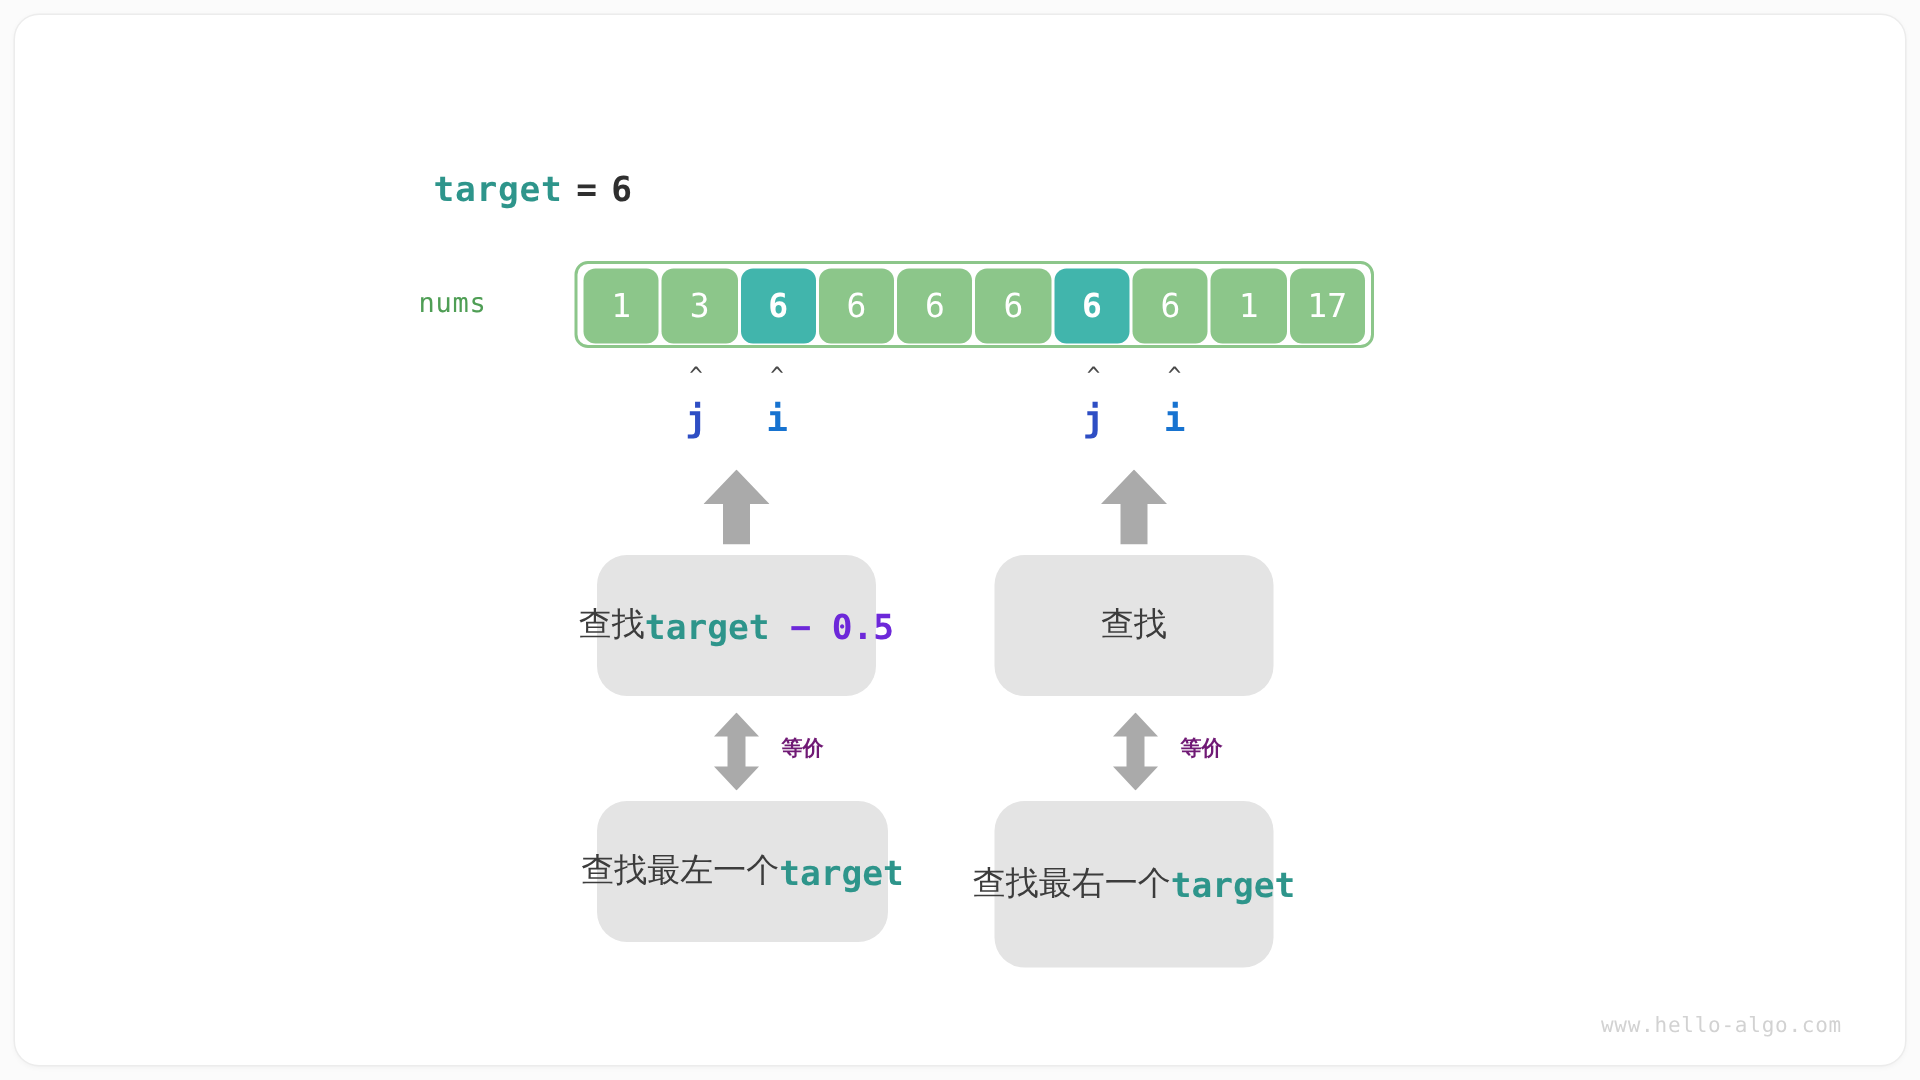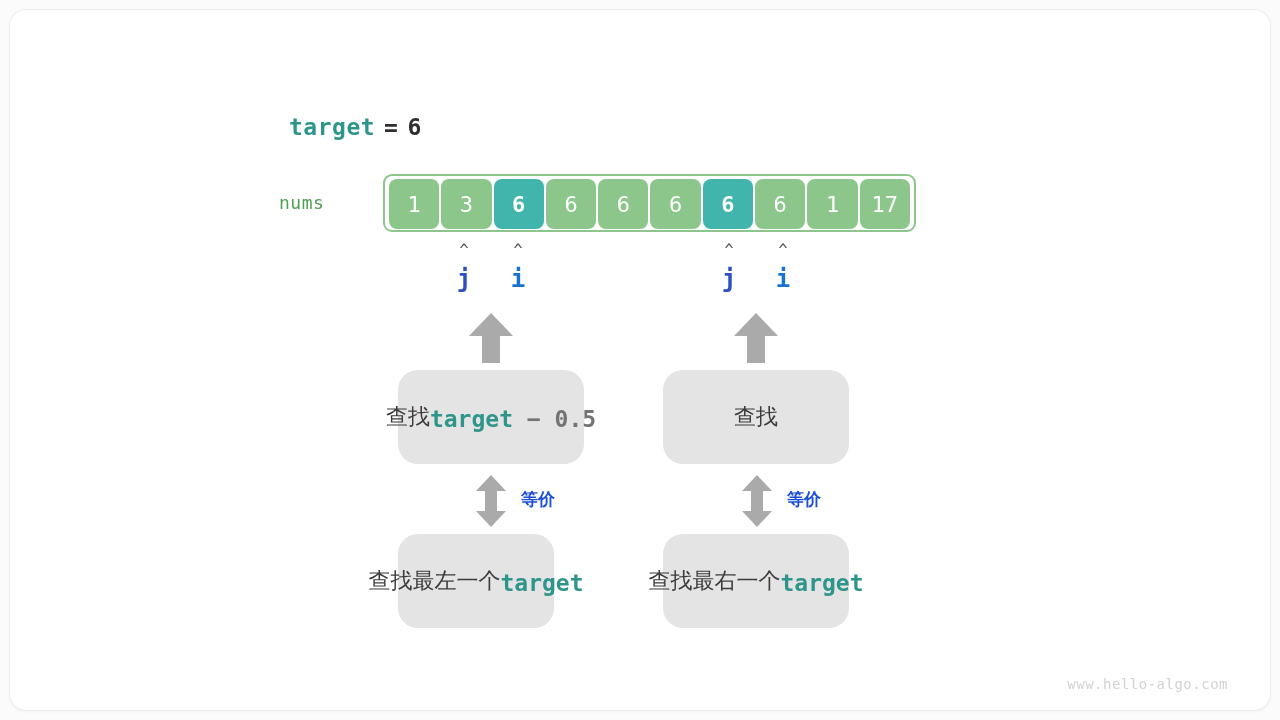--- a/index.html
+++ b/index.html
@@ -119,23 +119,23 @@
 
   
   .up-arrow { width: 44px; height: 50px; }
 
   
   .dbl-arrow { width: 30px; height: 52px; }
 
   
   .eq-label {
     font-family: "DejaVu Sans", sans-serif;
-    font-size: 17px;
-    font-weight: bold;
-    color: #1d4ed8;
+    font-size: 14px;
+    font-weight: bold;
+    color: #701a75;
     line-height: 24px;
     white-space: nowrap;
   }
 
   
   .gbox {
     background: #e4e4e4;
     border-radius: 20px;
     display: flex;
     flex-direction: row;
@@ -151,21 +151,21 @@
     white-space: nowrap;
   }
   .gbox-code {
     font-family: "DejaVu Sans Mono", monospace;
     font-size: 23px;
     font-weight: bold;
     line-height: 32px;
     white-space: nowrap;
     margin-top: 3px;
   }
-  .op-dark { color: #737373; }
+  .op-dark { color: #6d28d9; }
 
   
   #watermark {
     right: 52px;
     bottom: 28px;
     font-family: "DejaVu Sans Mono", monospace;
     font-size: 14px;
     color: #d2d2d2;
     letter-spacing: 0.5px;
     white-space: nowrap;
@@ -229,24 +229,24 @@
   <svg class="abs dbl-arrow" style="left:476px; top:475px;" viewBox="0 0 30 52">
     <polygon points="15,0 30,16 21,16 21,36 30,36 15,52 0,36 9,36 9,16 0,16" fill="#aaaaaa"></polygon>
   </svg>
   <div class="abs eq-label" style="left:521px; top:487px;">等价</div>
 
   <svg class="abs dbl-arrow" style="left:742px; top:475px;" viewBox="0 0 30 52">
     <polygon points="15,0 30,16 21,16 21,36 30,36 15,52 0,36 9,36 9,16 0,16" fill="#aaaaaa"></polygon>
   </svg>
   <div class="abs eq-label" style="left:787px; top:487px;">等价</div>
 
-  <div class="abs gbox" style="left:398px; top:534px; width:156px; height:94px;">
+  <div class="abs gbox" style="left:398px; top:534px; width:194px; height:94px;">
     <div class="gbox-cn">查找最左一个</div>
     <div class="gbox-code kw-teal">target</div>
   </div>
 
-  <div class="abs gbox" style="left:663px; top:534px; width:186px; height:94px;">
+  <div class="abs gbox" style="left:663px; top:534px; width:186px; height:111px;">
     <div class="gbox-cn">查找最右一个</div>
     <div class="gbox-code kw-teal">target</div>
   </div>
 
   <div class="abs" id="watermark">www.hello-algo.com</div>
 </div>
 
 </body></html>

